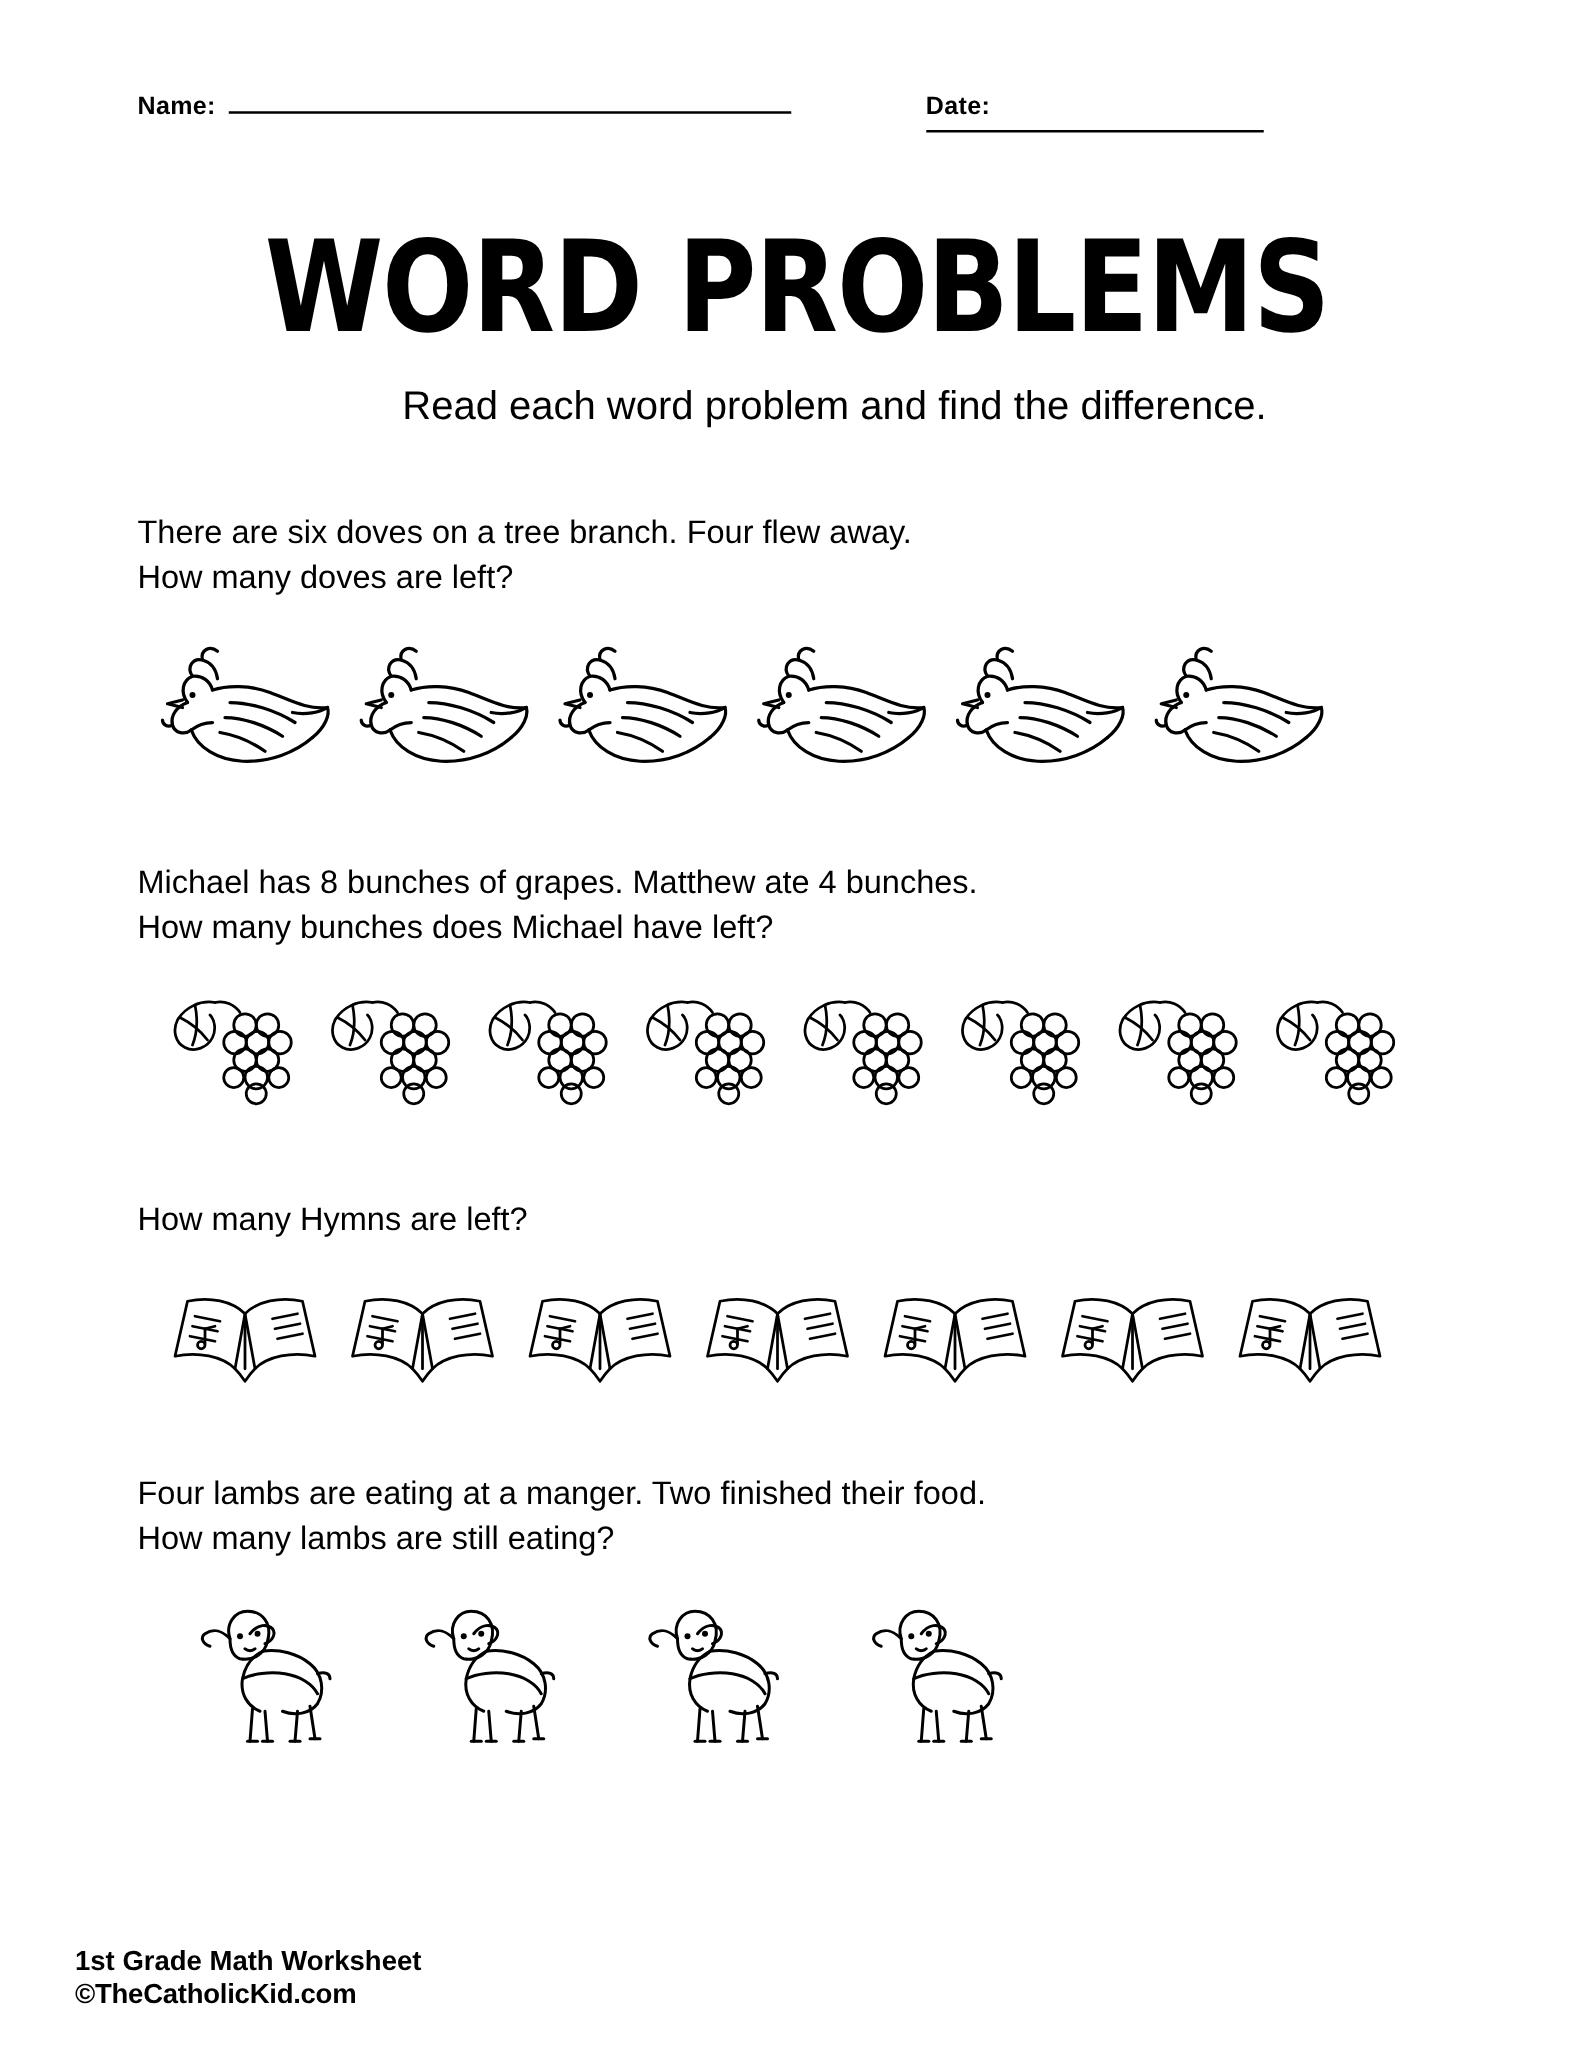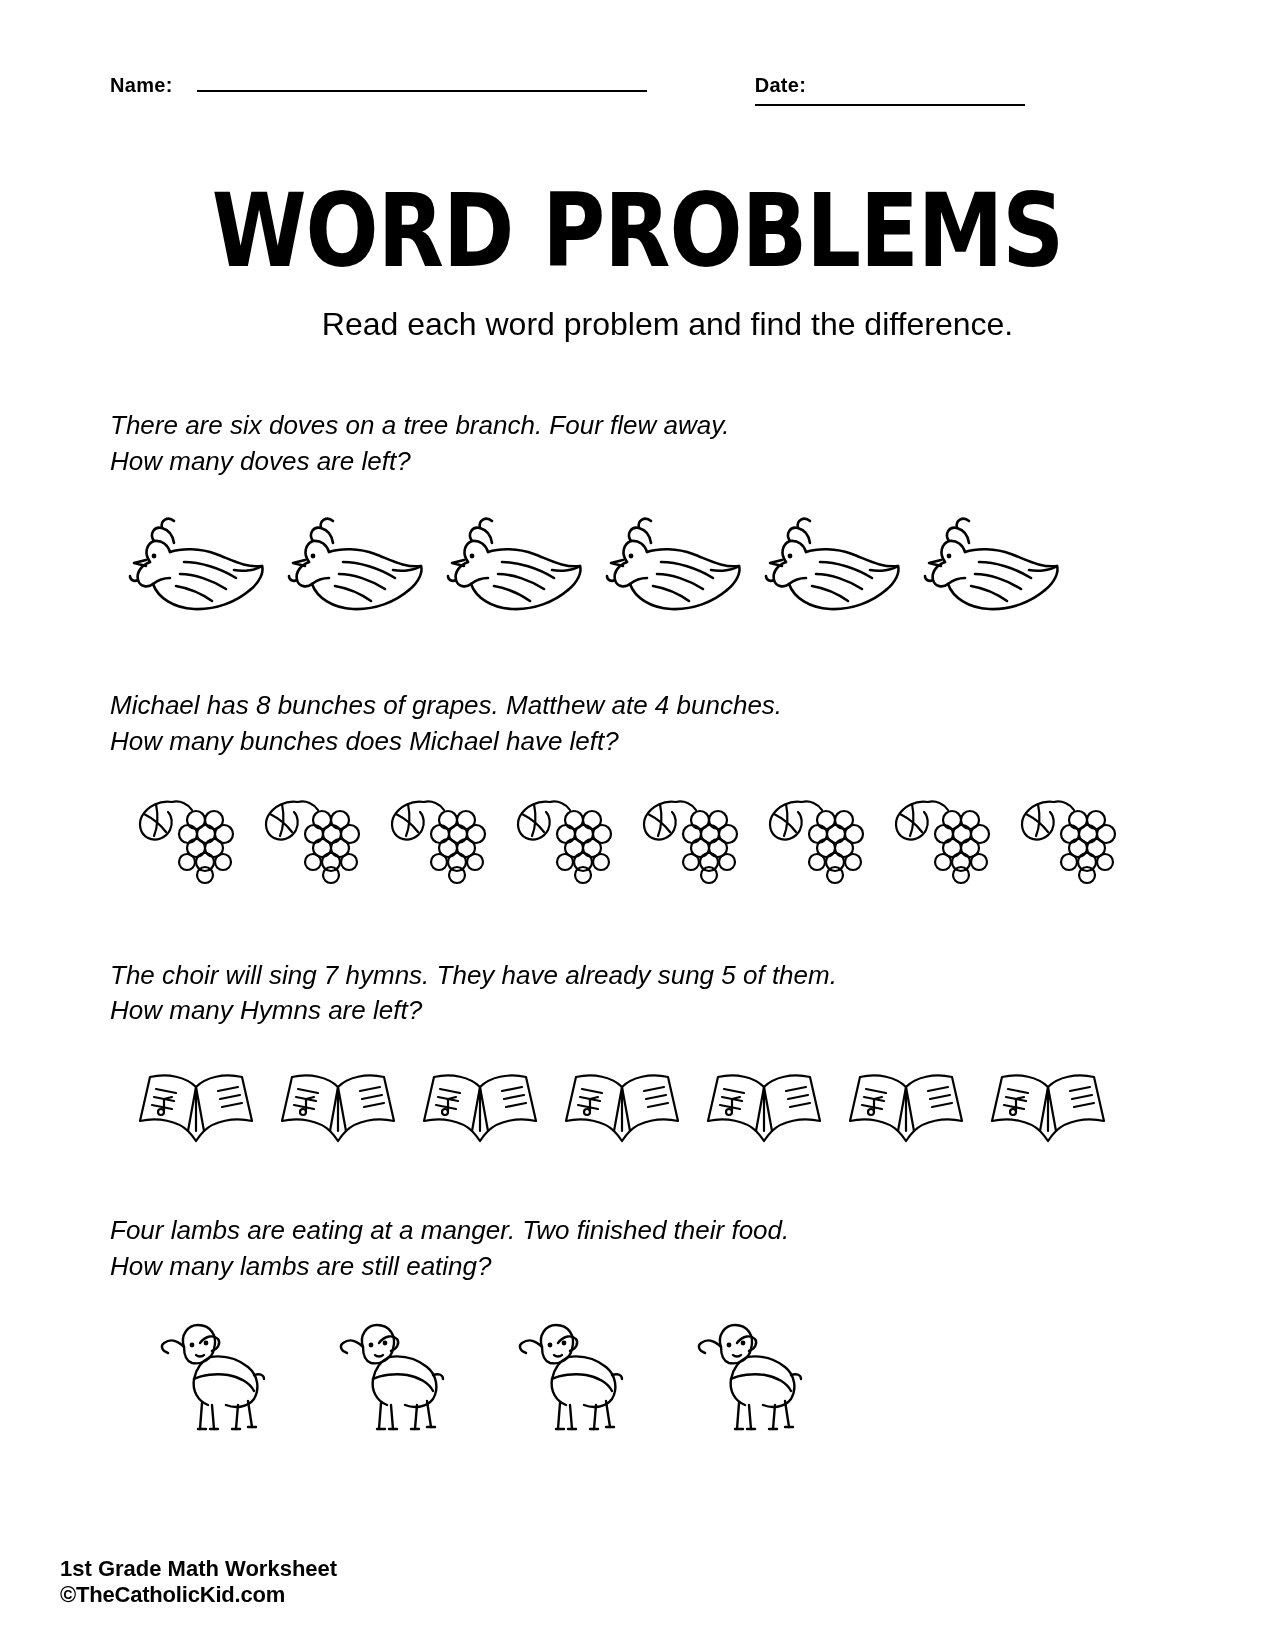--- a/index.html
+++ b/index.html
@@ -39,21 +39,21 @@
   .nd-label {
     font-weight: bold;
     font-size: 20px;
     white-space: nowrap;
   }
   .nd-line {
     display: inline-block;
     border-bottom: 2px solid #000;
     height: 1px;
   }
-  .name-group { display: flex; align-items: baseline; gap: 24px; }
+  .name-group { display: flex; align-items: baseline; gap: 10px; }
   .date-group { display: flex; align-items: baseline; gap: 6px; margin-left: 108px; flex-direction: column; }
   .name-line { width: 450px; }
   .date-line { width: 270px; }
 
   
   .title {
     position: absolute;
     top: 180px;
     left: 0;
     width: 100%;
@@ -77,21 +77,21 @@
     padding-left: 30px;
   }
 
   
   .problems {
     position: absolute;
     top: 408px;
     left: 110px;
     width: 1055px;
   }
-  .problem { margin-bottom: 10px; font-style: italic; }
+  .problem { margin-bottom: 10px; }
   .q-line {
     font-size: 26px;
     line-height: 1.38;
     white-space: nowrap;
   }
   .icon-row {
     display: flex;
     align-items: flex-end;
     margin-top: 22px;
     padding-left: 10px;
@@ -449,21 +449,20 @@
               <circle cx="75" cy="81" r="8"></circle>
             </g>
           </svg>
         </span>
       </div>
     </div>
 
     <div class="gap2"></div>
 
     <div class="problem p3">
-      <div class="q-line">The choir will sing 7 hymns. They have already sung 5 of them.</div>
       <div class="q-line">How many Hymns are left?</div>
       <div class="icon-row">
         <span class="icon-cell">
           <svg width="124" height="90" viewBox="0 0 124 90">
             <g fill="none" stroke="#000" stroke-width="2.2" stroke-linecap="round" stroke-linejoin="round">
               <path d="M62 24 C52 14 34 10 16 14 L6 58 C24 54 44 58 54 68 Z"></path>
               <path d="M62 24 C72 14 90 10 108 14 L118 58 C100 54 80 58 70 68 Z"></path>
               <path d="M62 24 L62 68"></path>
               <path d="M54 68 C58 72 60 75 62 78 C64 75 66 72 70 68"></path>
               <path d="M22 26 L42 30"></path>

